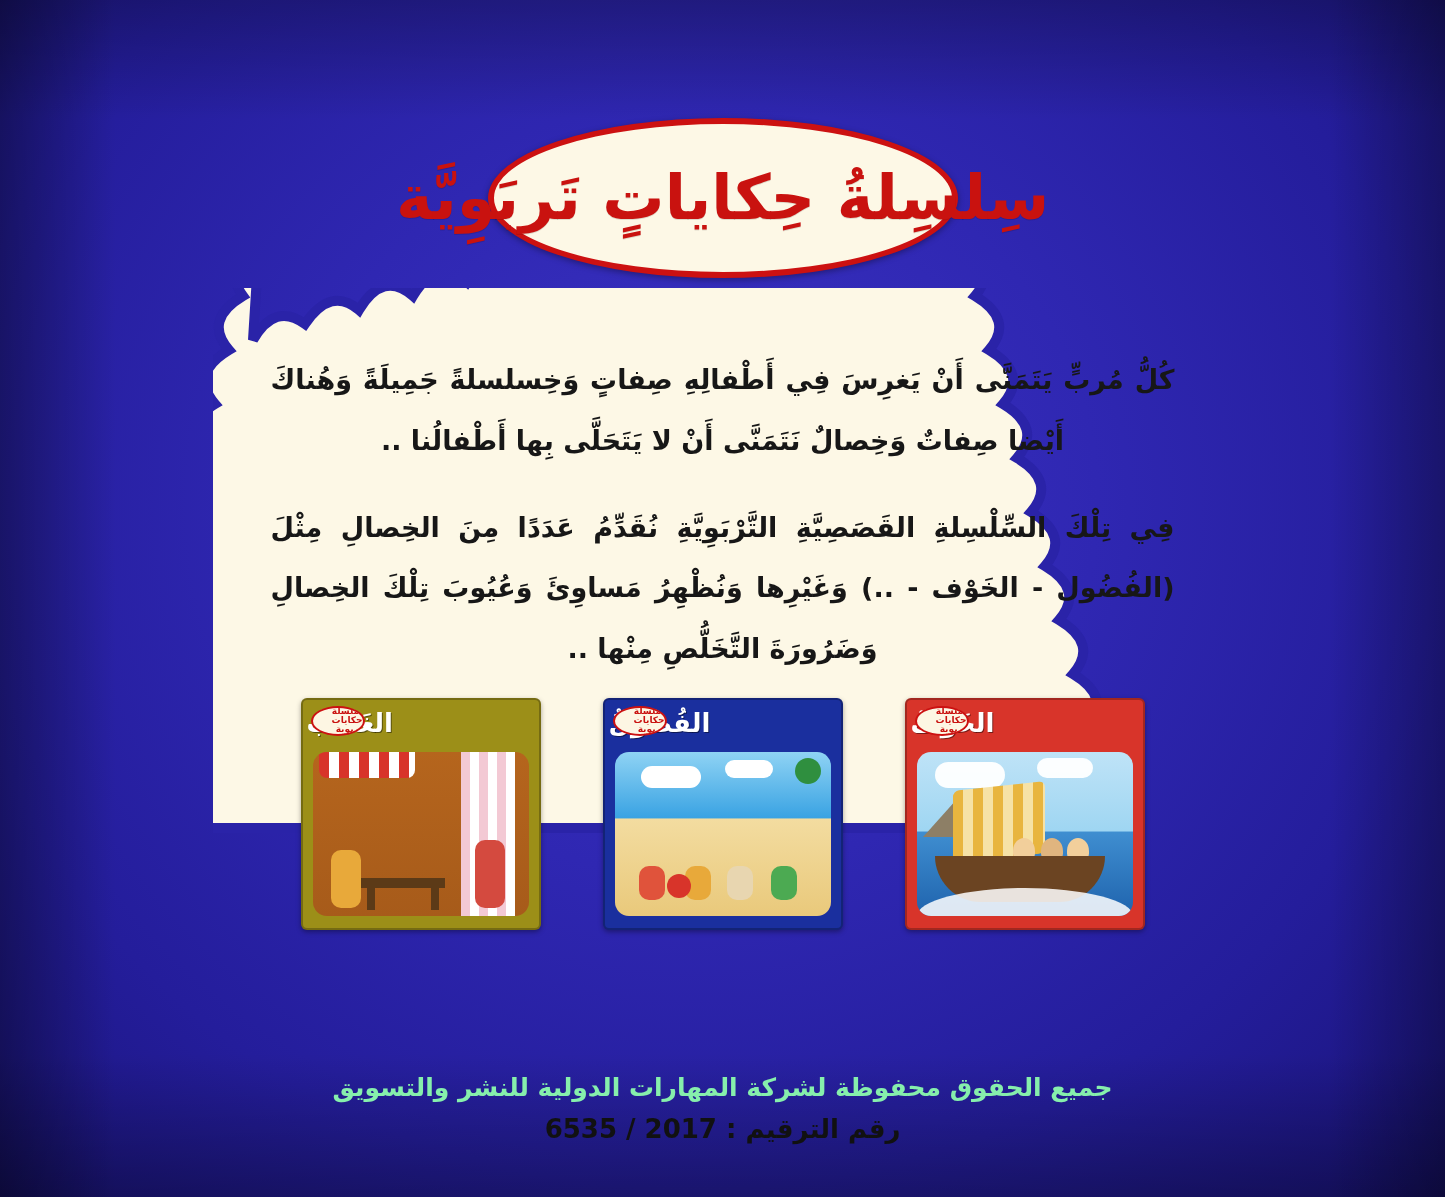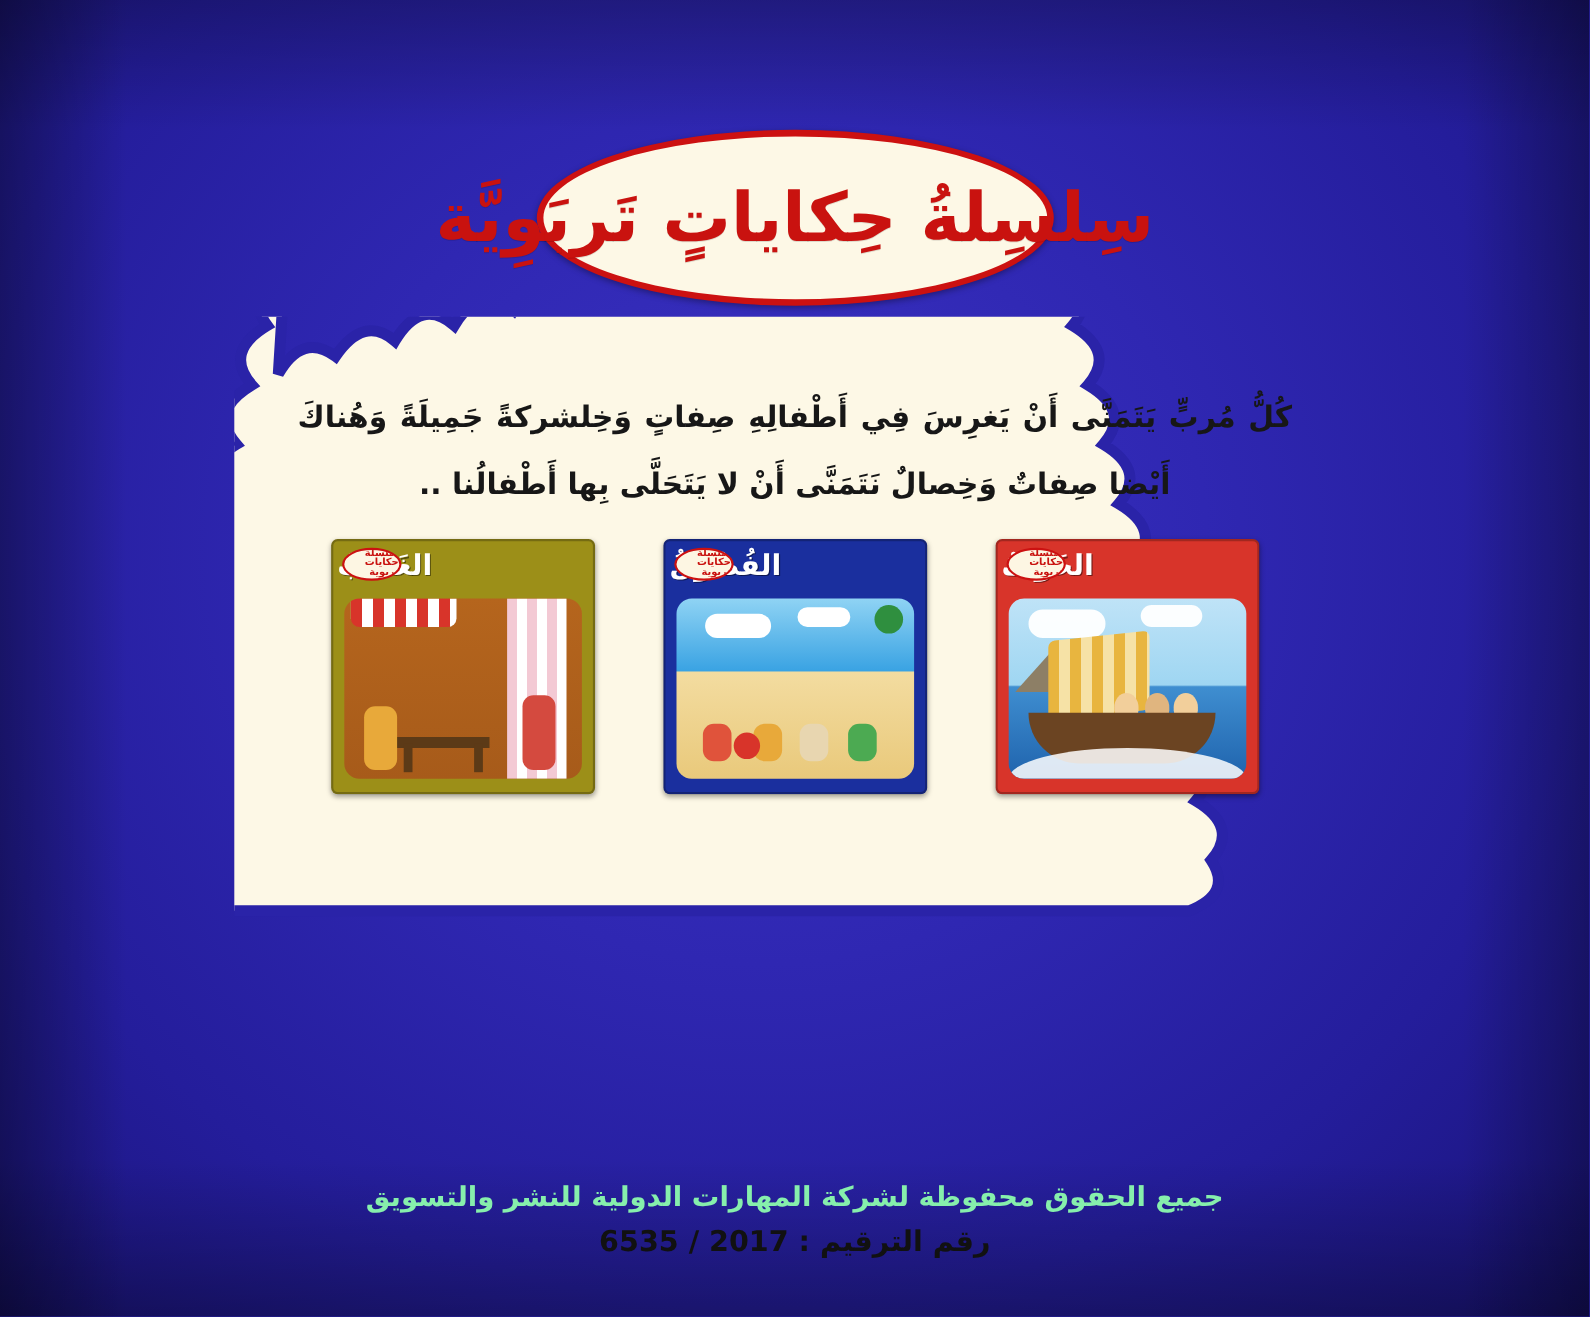--- a/index.html
+++ b/index.html
@@ -231,21 +231,22 @@
              q38,22 16,52 q38,26 14,54 q40,24 14,54 q40,24 14,54 q40,24 14,54 q40,24 14,54
              q40,24 14,54 q40,24 14,54 q40,24 14,54 q40,24 14,54 q40,24 14,54
              q20,30 -20,46
              l-944,0
              q-40,-16 -20,-46 q-26,-30 14,-54 q-26,-30 14,-54 q-26,-30 14,-54 q-26,-30 14,-54
              q-26,-30 14,-54 q-26,-30 14,-54 q-26,-30 14,-54 q-26,-30 14,-54 q-26,-30 14,-54
              q-22,-30 16,-52 Z" fill="#fdf8e6" stroke="#2a23a8" stroke-width="10"></path>
   </svg>
 
   <div class="panel-content">
-    <p class="para p1">كُلُّ مُربٍّ يَتَمَنَّى أَنْ يَغرِسَ فِي أَطْفالِهِ صِفاتٍ وَخِلشركةً جَمِيلَةً وَهُناكَ أَيْضا صِفاتٌ وَخِصالٌ نَتَمَنَّى أَنْ لا يَتَحَلَّى بِها أَطْفالُنا ..</p>
+    <p class="para p1">كُلُّ مُربٍّ يَتَمَنَّى أَنْ يَغرِسَ فِي أَطْفالِهِ صِفاتٍ وَخِسلسلةً جَمِيلَةً وَهُناكَ أَيْضا صِفاتٌ وَخِصالٌ نَتَمَنَّى أَنْ لا يَتَحَلَّى بِها أَطْفالُنا ..</p>
+    <p class="para p2">فِي تِلْكَ السِّلْسِلةِ القَصَصِيَّةِ التَّرْبَوِيَّةِ نُقَدِّمُ عَدَدًا مِنَ الخِصالِ مِثْلَ (الفُضُول - الخَوْف - ..) وَغَيْرِها وَنُظْهِرُ مَساوِئَ وَعُيُوبَ تِلْكَ الخِصالِ وَضَرُورَةَ التَّخَلُّصِ مِنْها ..</p>
 
     <div class="books">
 
       <div class="book b1">
         <div class="bk-badge">سلسلة حكايات تربوية</div>
         <div class="bk-title">الخَوْفُ</div>
         <div class="bk-art">
           <div class="sky-cloud"></div>
           <div class="sky-cloud two"></div>
           <div class="mountain"></div>

